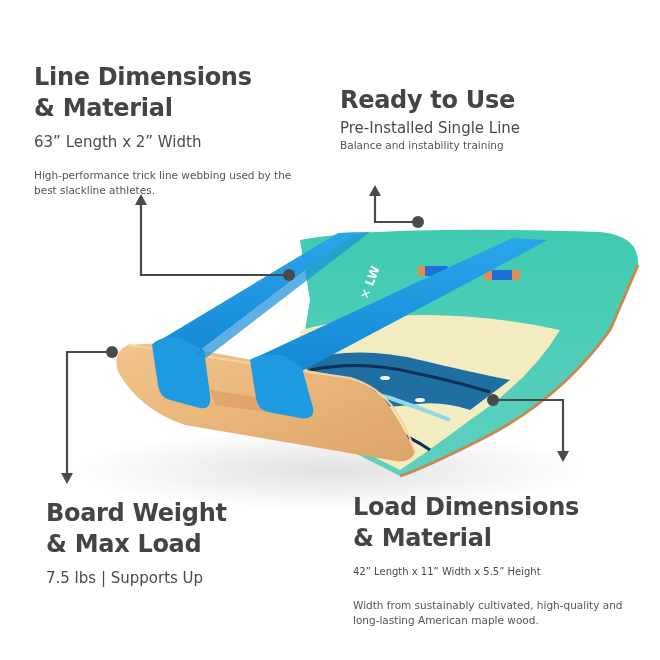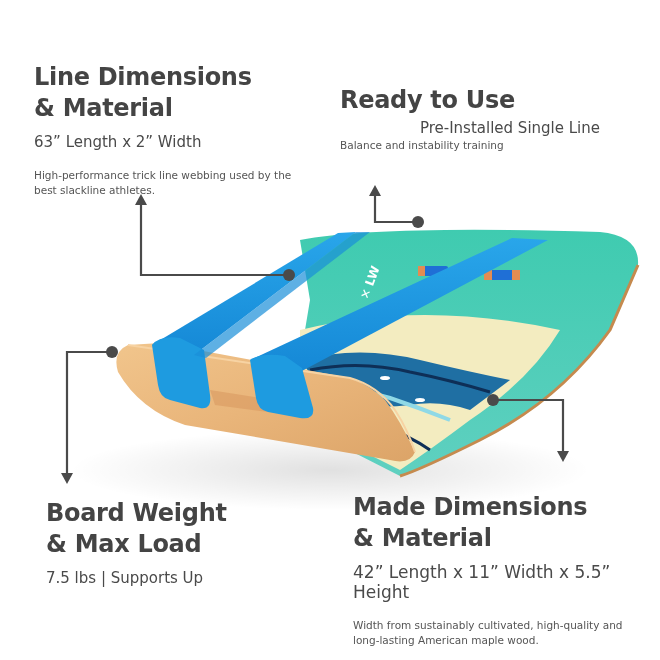--- a/index.html
+++ b/index.html
@@ -113,34 +113,34 @@
     <span>&amp; Material</span>
   </div>
   <div class="sub">63” Length x 2” Width</div>
   <div class="desc" style="width:270px;">High-performance trick line webbing used by the best slackline athletes.</div>
 </div>
 
 <div class="block" style="left:340px; top:85px; width:260px;">
   <div class="title">
     <span>Ready to Use</span>
   </div>
-  <div class="sub" style="margin-top:2px;text-align:right;">Pre-Installed Single Line</div>
+  <div class="sub" style="margin-top:2px;">Pre-Installed Single Line</div>
   <div class="desc" style="margin-top:0;">Balance and instability training</div>
 </div>
 
 <div class="block" style="left:46px; top:498px; width:230px;">
   <div class="title">
     <span>Board Weight</span>
     <span>&amp; Max Load</span>
   </div>
   <div class="sub">
     <div>7.5 lbs | Supports Up</div>
   </div>
 </div>
 
 <div class="block" style="left:353px; top:492px; width:290px;">
   <div class="title">
-    <span>Made Dimensions</span>
+    <span>Load Dimensions</span>
     <span>&amp; Material</span>
   </div>
-  <div class="sub" style="font-size:17px;">42” Length x 11” Width x 5.5” Height</div>
+  <div class="sub" style="font-size:10px;">42” Length x 11” Width x 5.5” Height</div>
   <div class="desc" style="width:270px;">Width from sustainably cultivated, high-quality and long-lasting American maple wood.</div>
 </div>
 
 </body></html>

